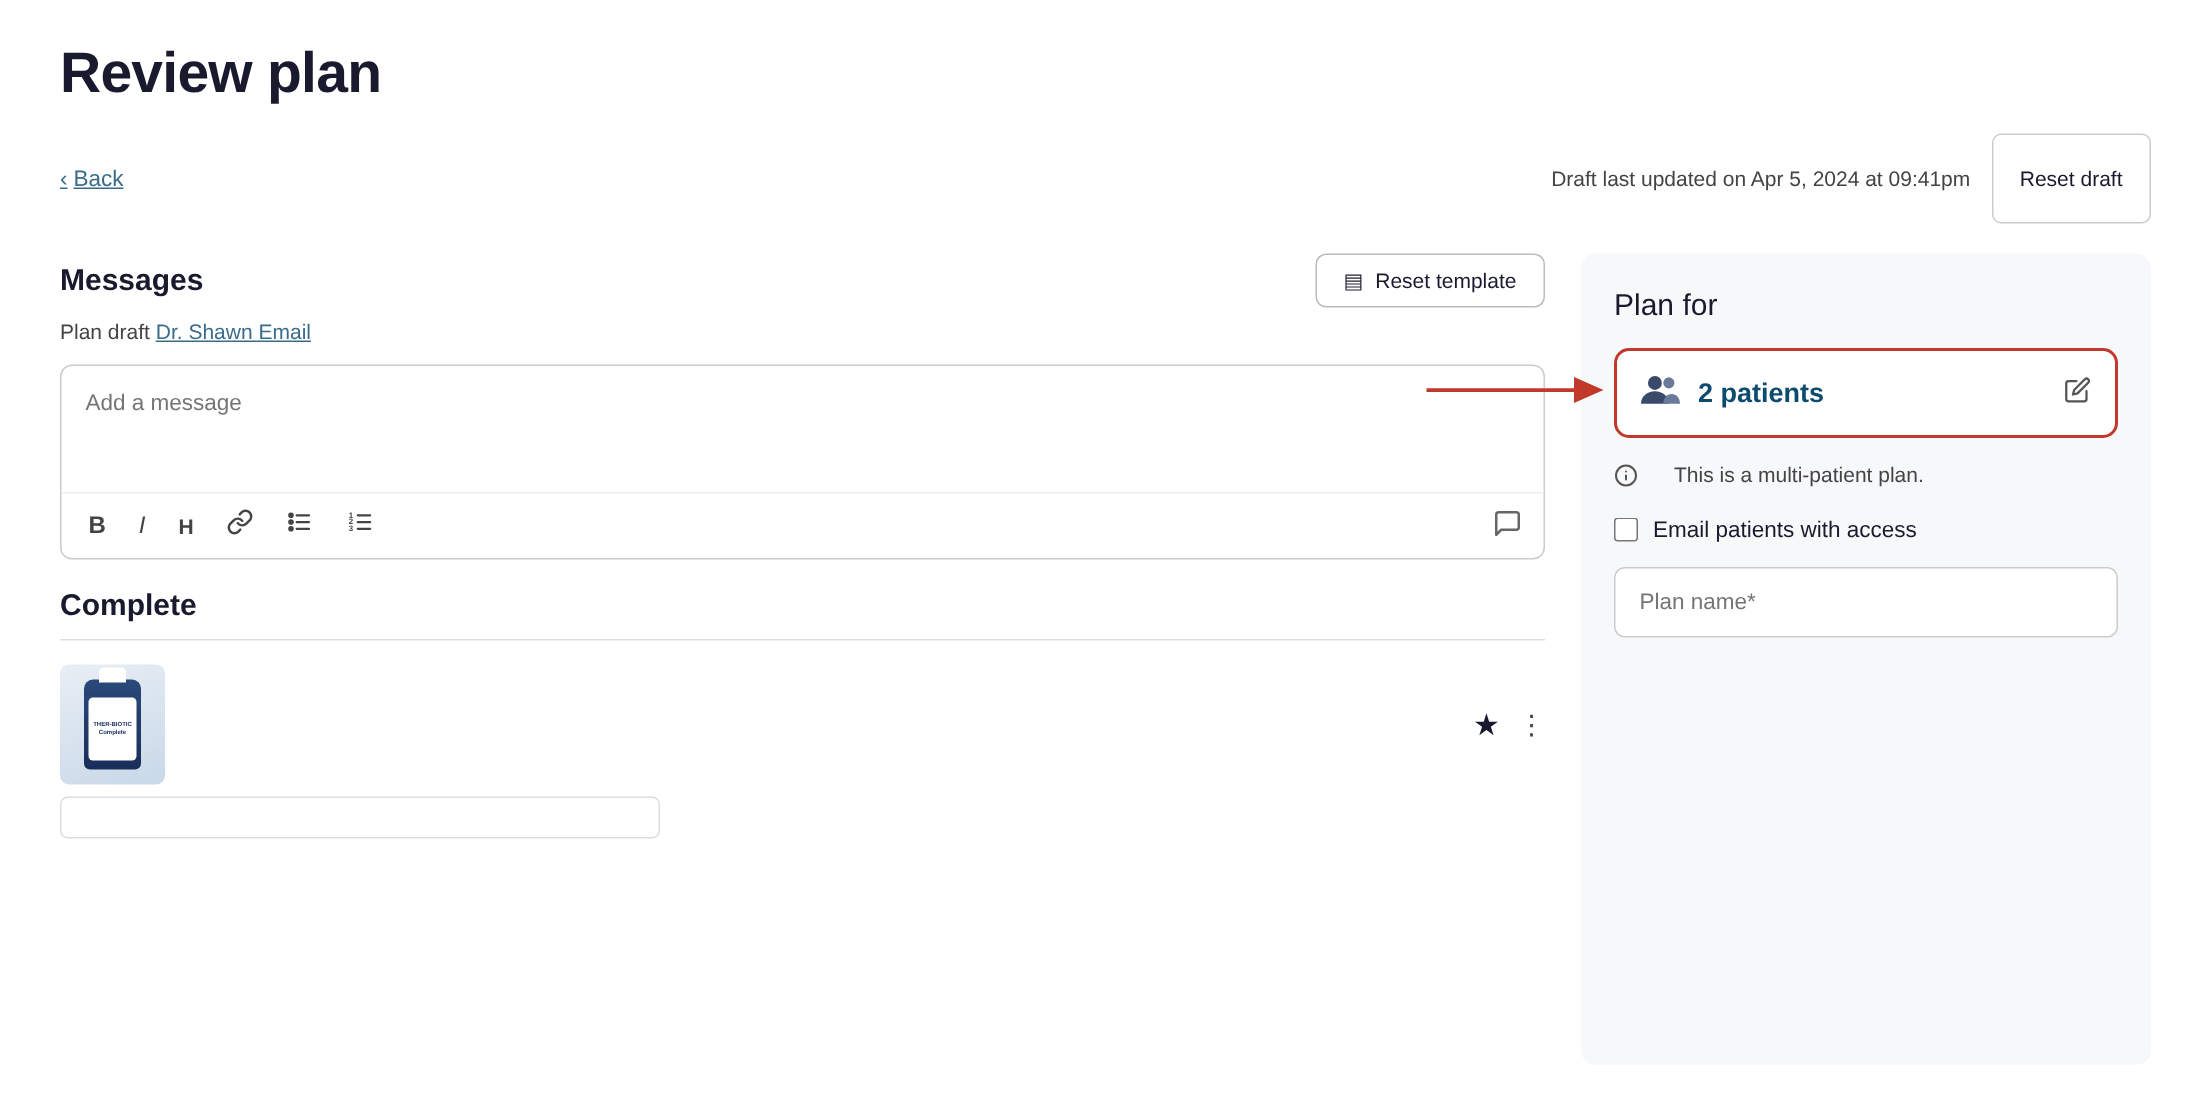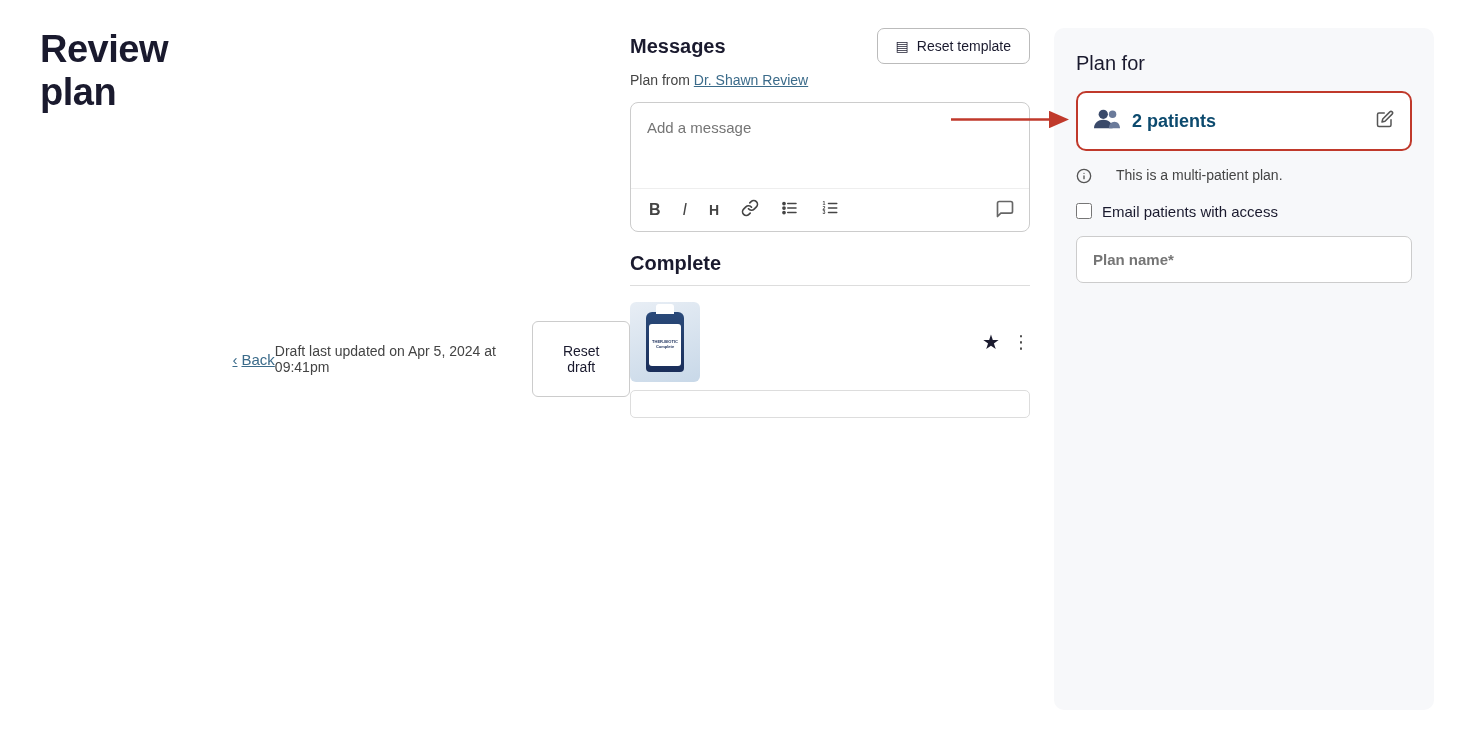--- a/index.html
+++ b/index.html
@@ -5,21 +5,21 @@
     * { box-sizing: border-box; margin: 0; padding: 0; }
     body {
       font-family: -apple-system, BlinkMacSystemFont, 'Segoe UI', sans-serif;
       background: #fff;
       color: #1a1a2e;
       font-size: 15px;
     }
 
     .page-container {
       display: flex;
-      flex-direction: row;
+      flex-direction: column;
       padding: 28px 40px 20px 40px;
       max-width: 1474px;
       min-height: 730px;
       background: #fff;
     }
 
     .page-title {
       font-size: 38px;
       font-weight: 700;
       color: #1a1a2e;
@@ -367,21 +367,20 @@
 
     .plan-name-input {
       border: 1px solid #ccc;
       border-radius: 7px;
       padding: 14px 16px;
       font-size: 15px;
       color: #aaa;
       background: #fff;
       width: 100%;
       outline: none;
-      font-weight: bold;
     }
 
     .product-bottom-bar {
       height: 28px;
       border: 1px solid #ddd;
       border-radius: 5px;
       width: 400px;
       background: #fff;
       margin-top: 8px;
     }
@@ -410,21 +409,21 @@
 
       <div class="messages-header">
         <h2 class="messages-title">Messages</h2>
         <button class="apply-template-btn">
           <span>▤</span>
           <span>Reset template</span>
         </button>
       </div>
 
       <p class="plan-from">
-        <span>Plan from </span><a>Dr. Shawn Review</a>
+        <span>Plan draft </span><a>Dr. Shawn Email</a>
       </p>
 
       <div class="message-editor">
         <textarea class="message-textarea" placeholder="Add a message" style=""></textarea>
         <div class="message-toolbar">
           <div class="toolbar-icons">
             <span class="toolbar-icon">B</span>
             <span class="toolbar-icon toolbar-icon-italic">I</span>
             <span class="toolbar-icon toolbar-icon-heading">H</span>
             <span class="toolbar-icon">

